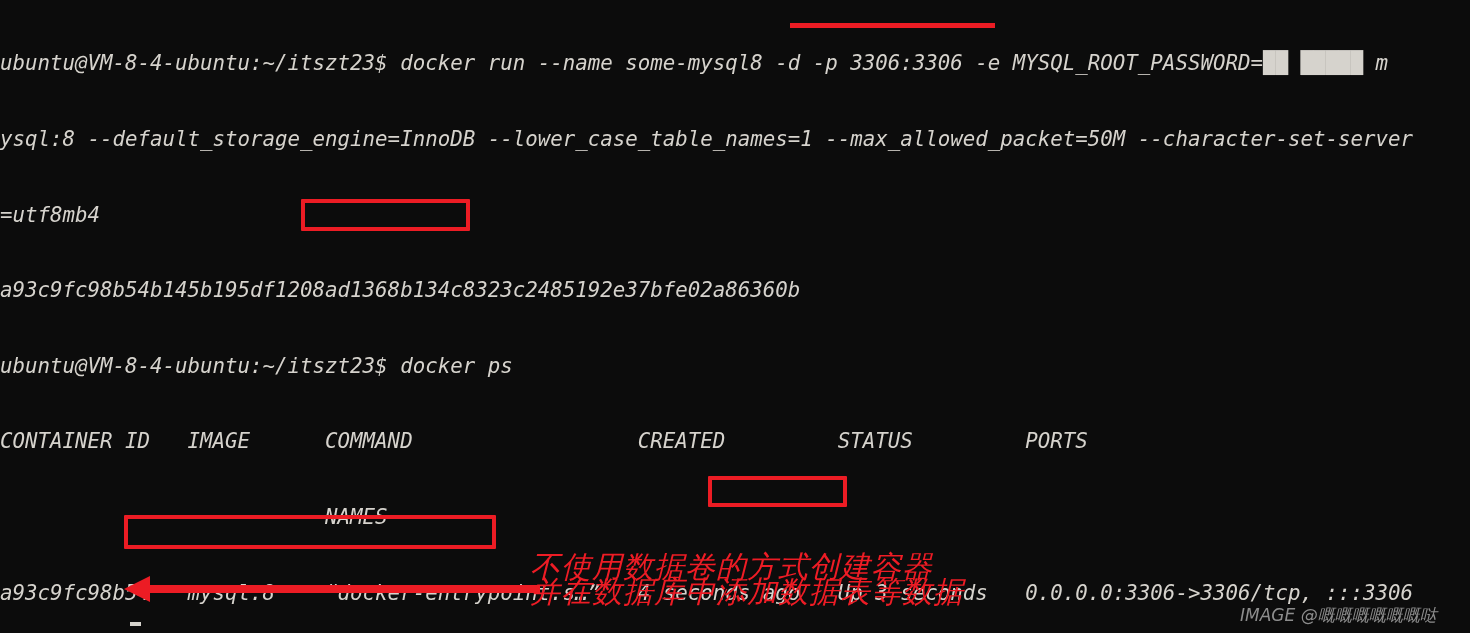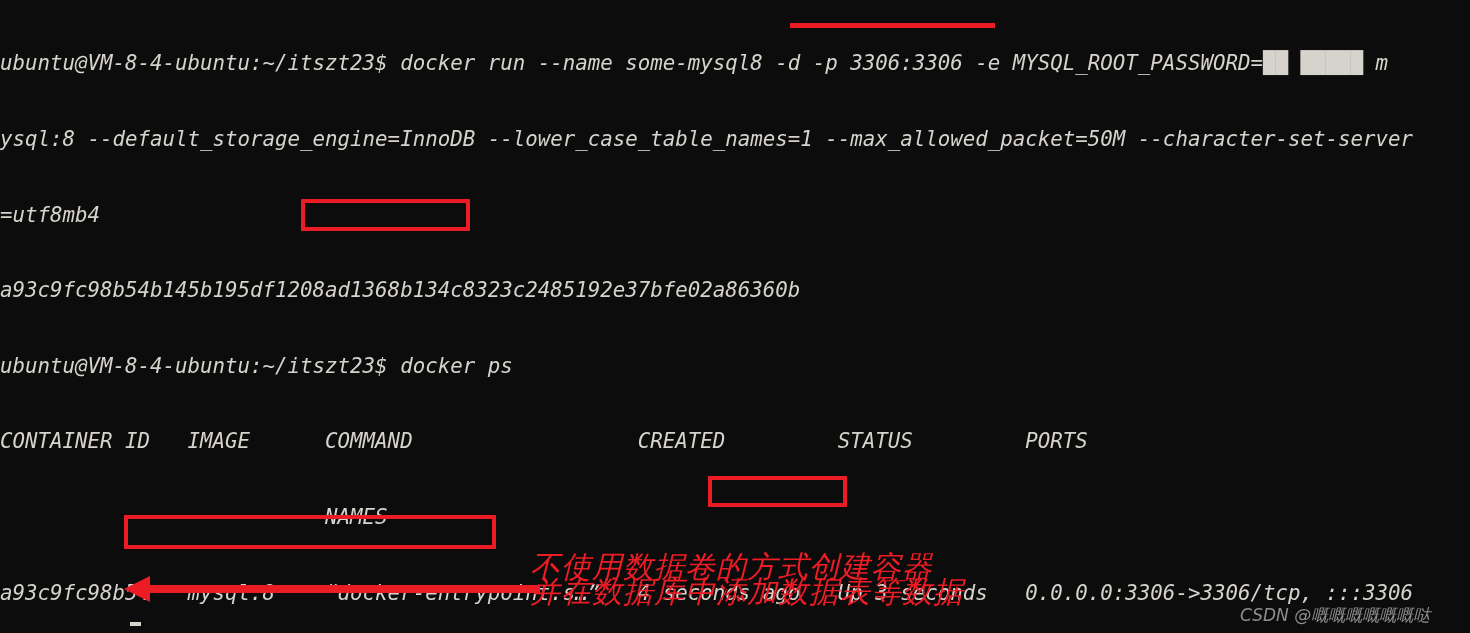--- a/index.html
+++ b/index.html
@@ -139,18 +139,18 @@
     <div class="rbox" style="left:708px; top:476px; width:139px; height:31px;"></div>
 
     <div class="rbox" style="left:124px; top:515px; width:372px; height:34px;"></div>
 
     <div class="arrow-bar" style="left:150px; top:585px; width:390px;"></div>
     <div class="arrow-head" style="left:124px; top:576px;"></div>
 
     <div class="cn-note" style="left:530px; top:548px;">不使用数据卷的方式创建容器</div>
     <div class="cn-note" style="left:530px; top:573px;">并在数据库中添加数据表等数据</div>
 
-    <div class="watermark" style="left:1240px; top:604px;">CSDN @嘅嘅嘅嘅嘅嘅哒</div>
+    <div class="watermark" style="left:1240px; top:604px;">IMAGE @嘅嘅嘅嘅嘅嘅哒</div>
 
     <div class="cursor" style="left:130px; top:622px;"></div>
   </div>
 
 </div>
 
 </body></html>

